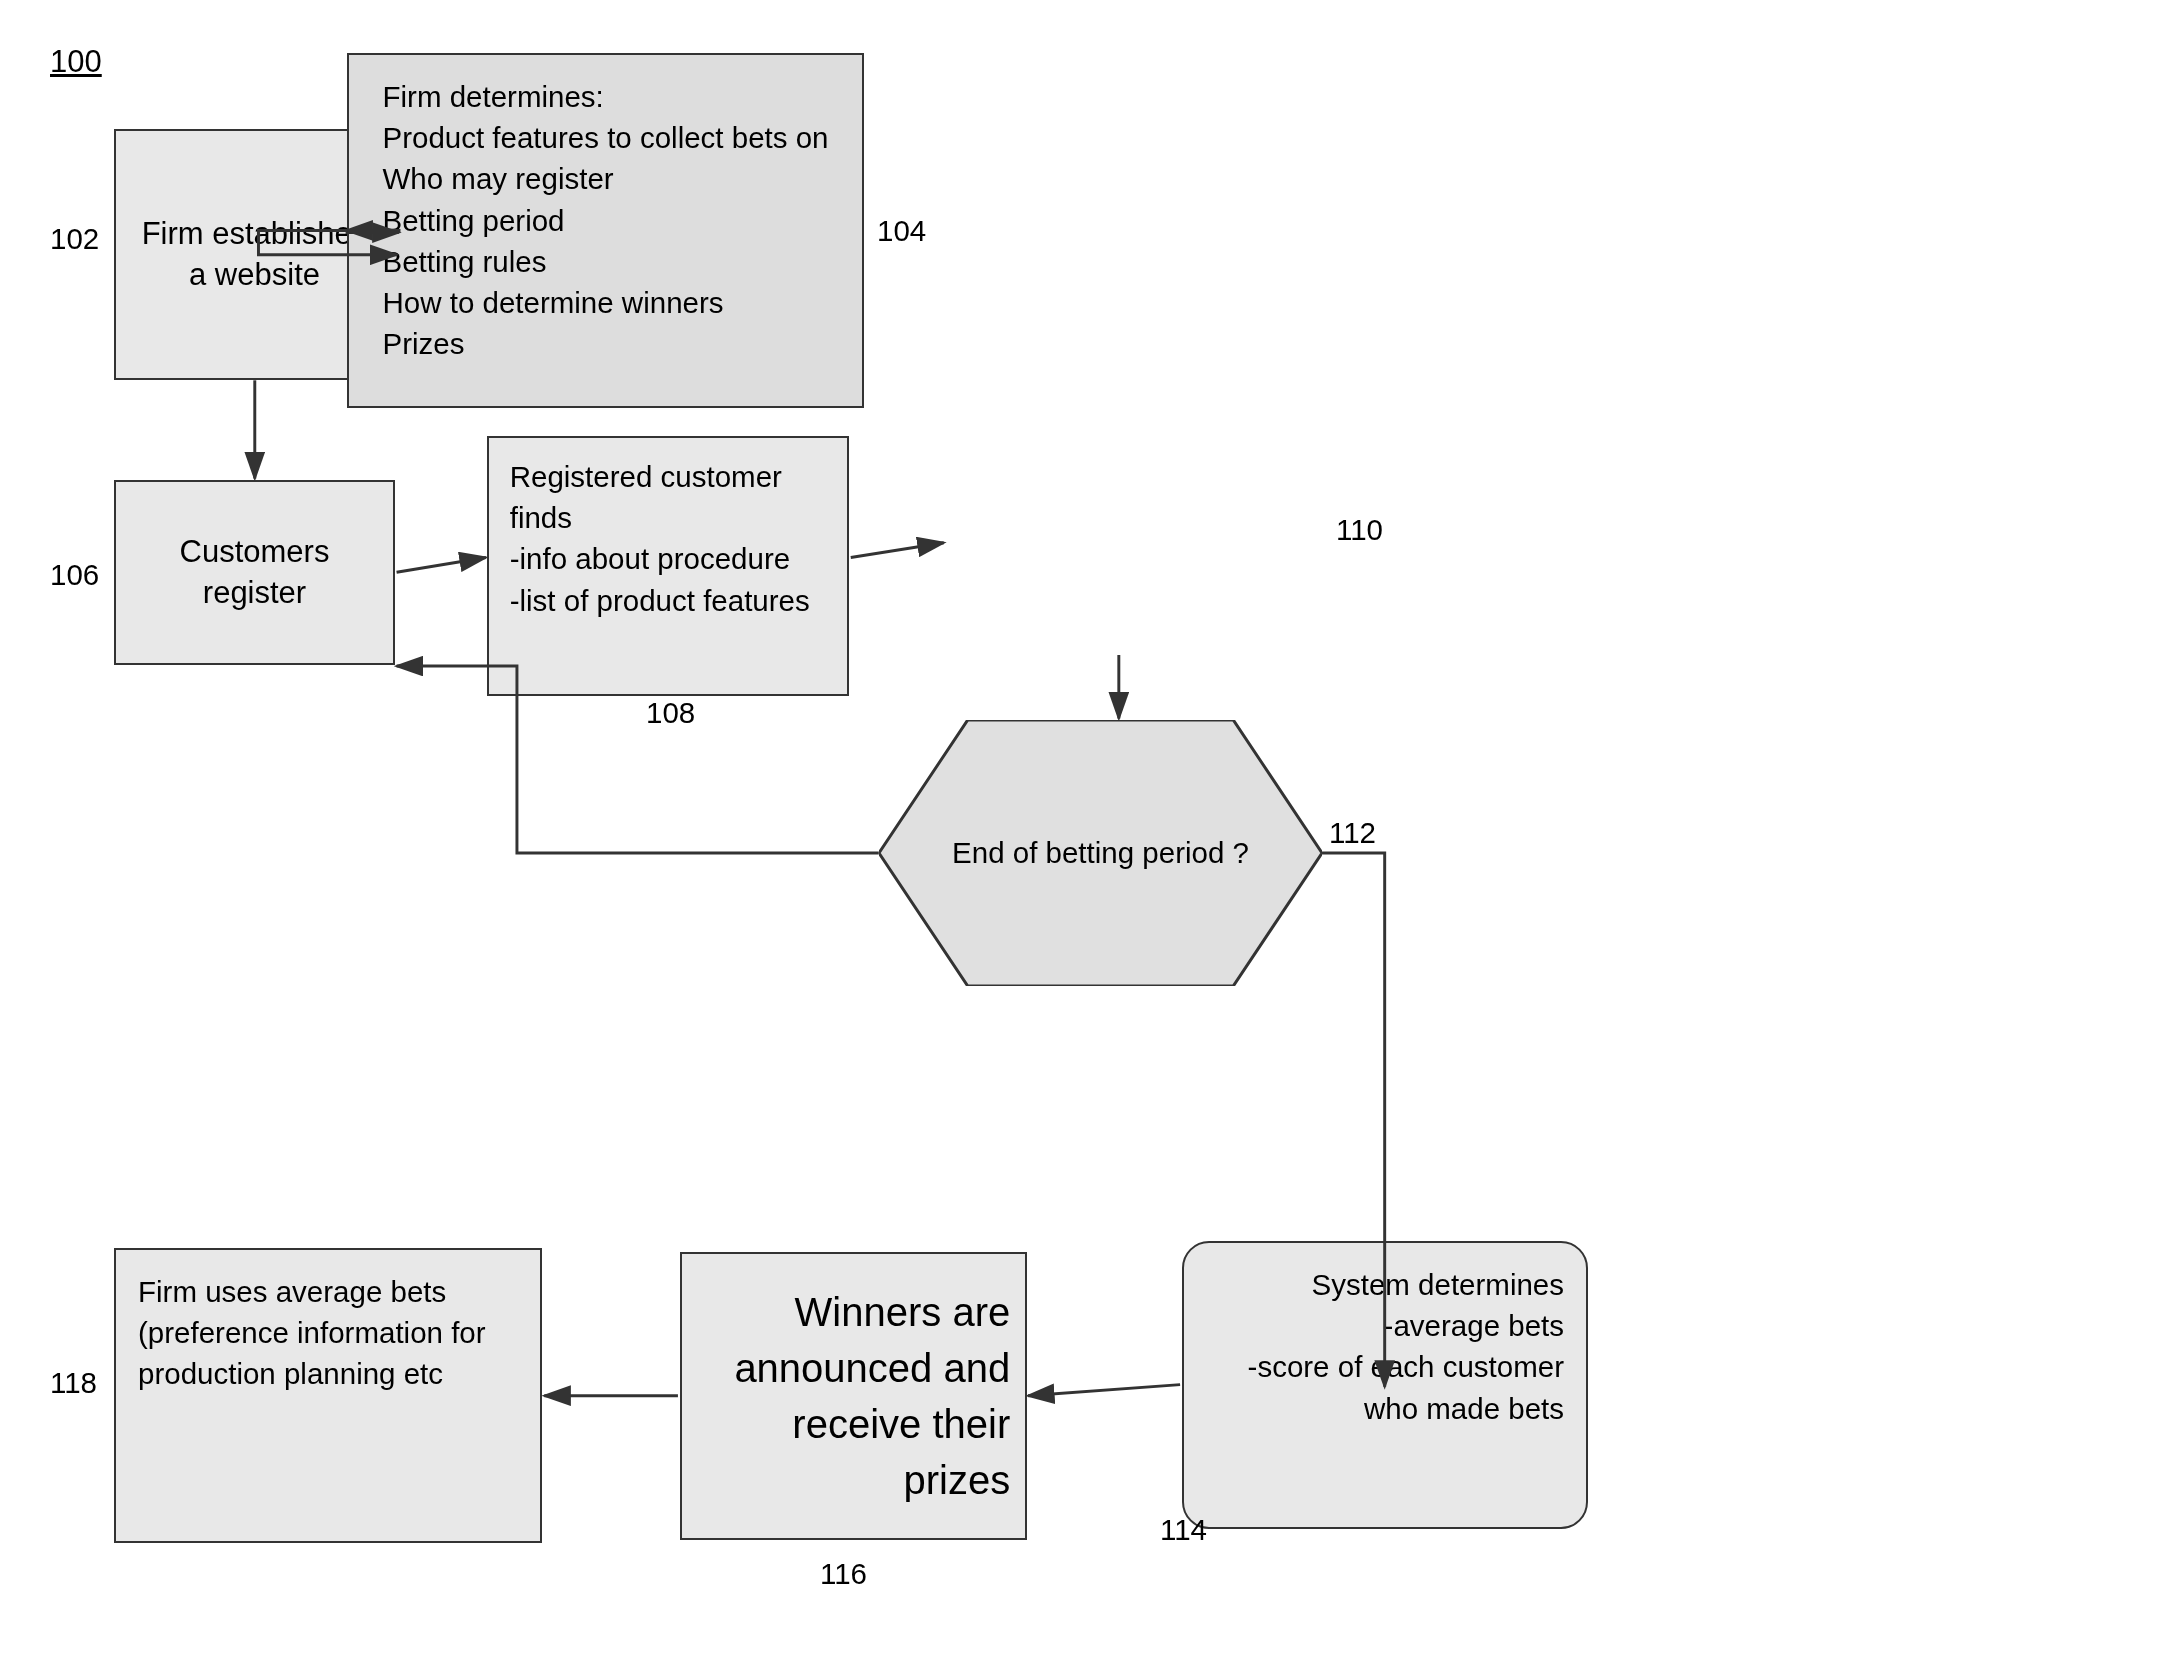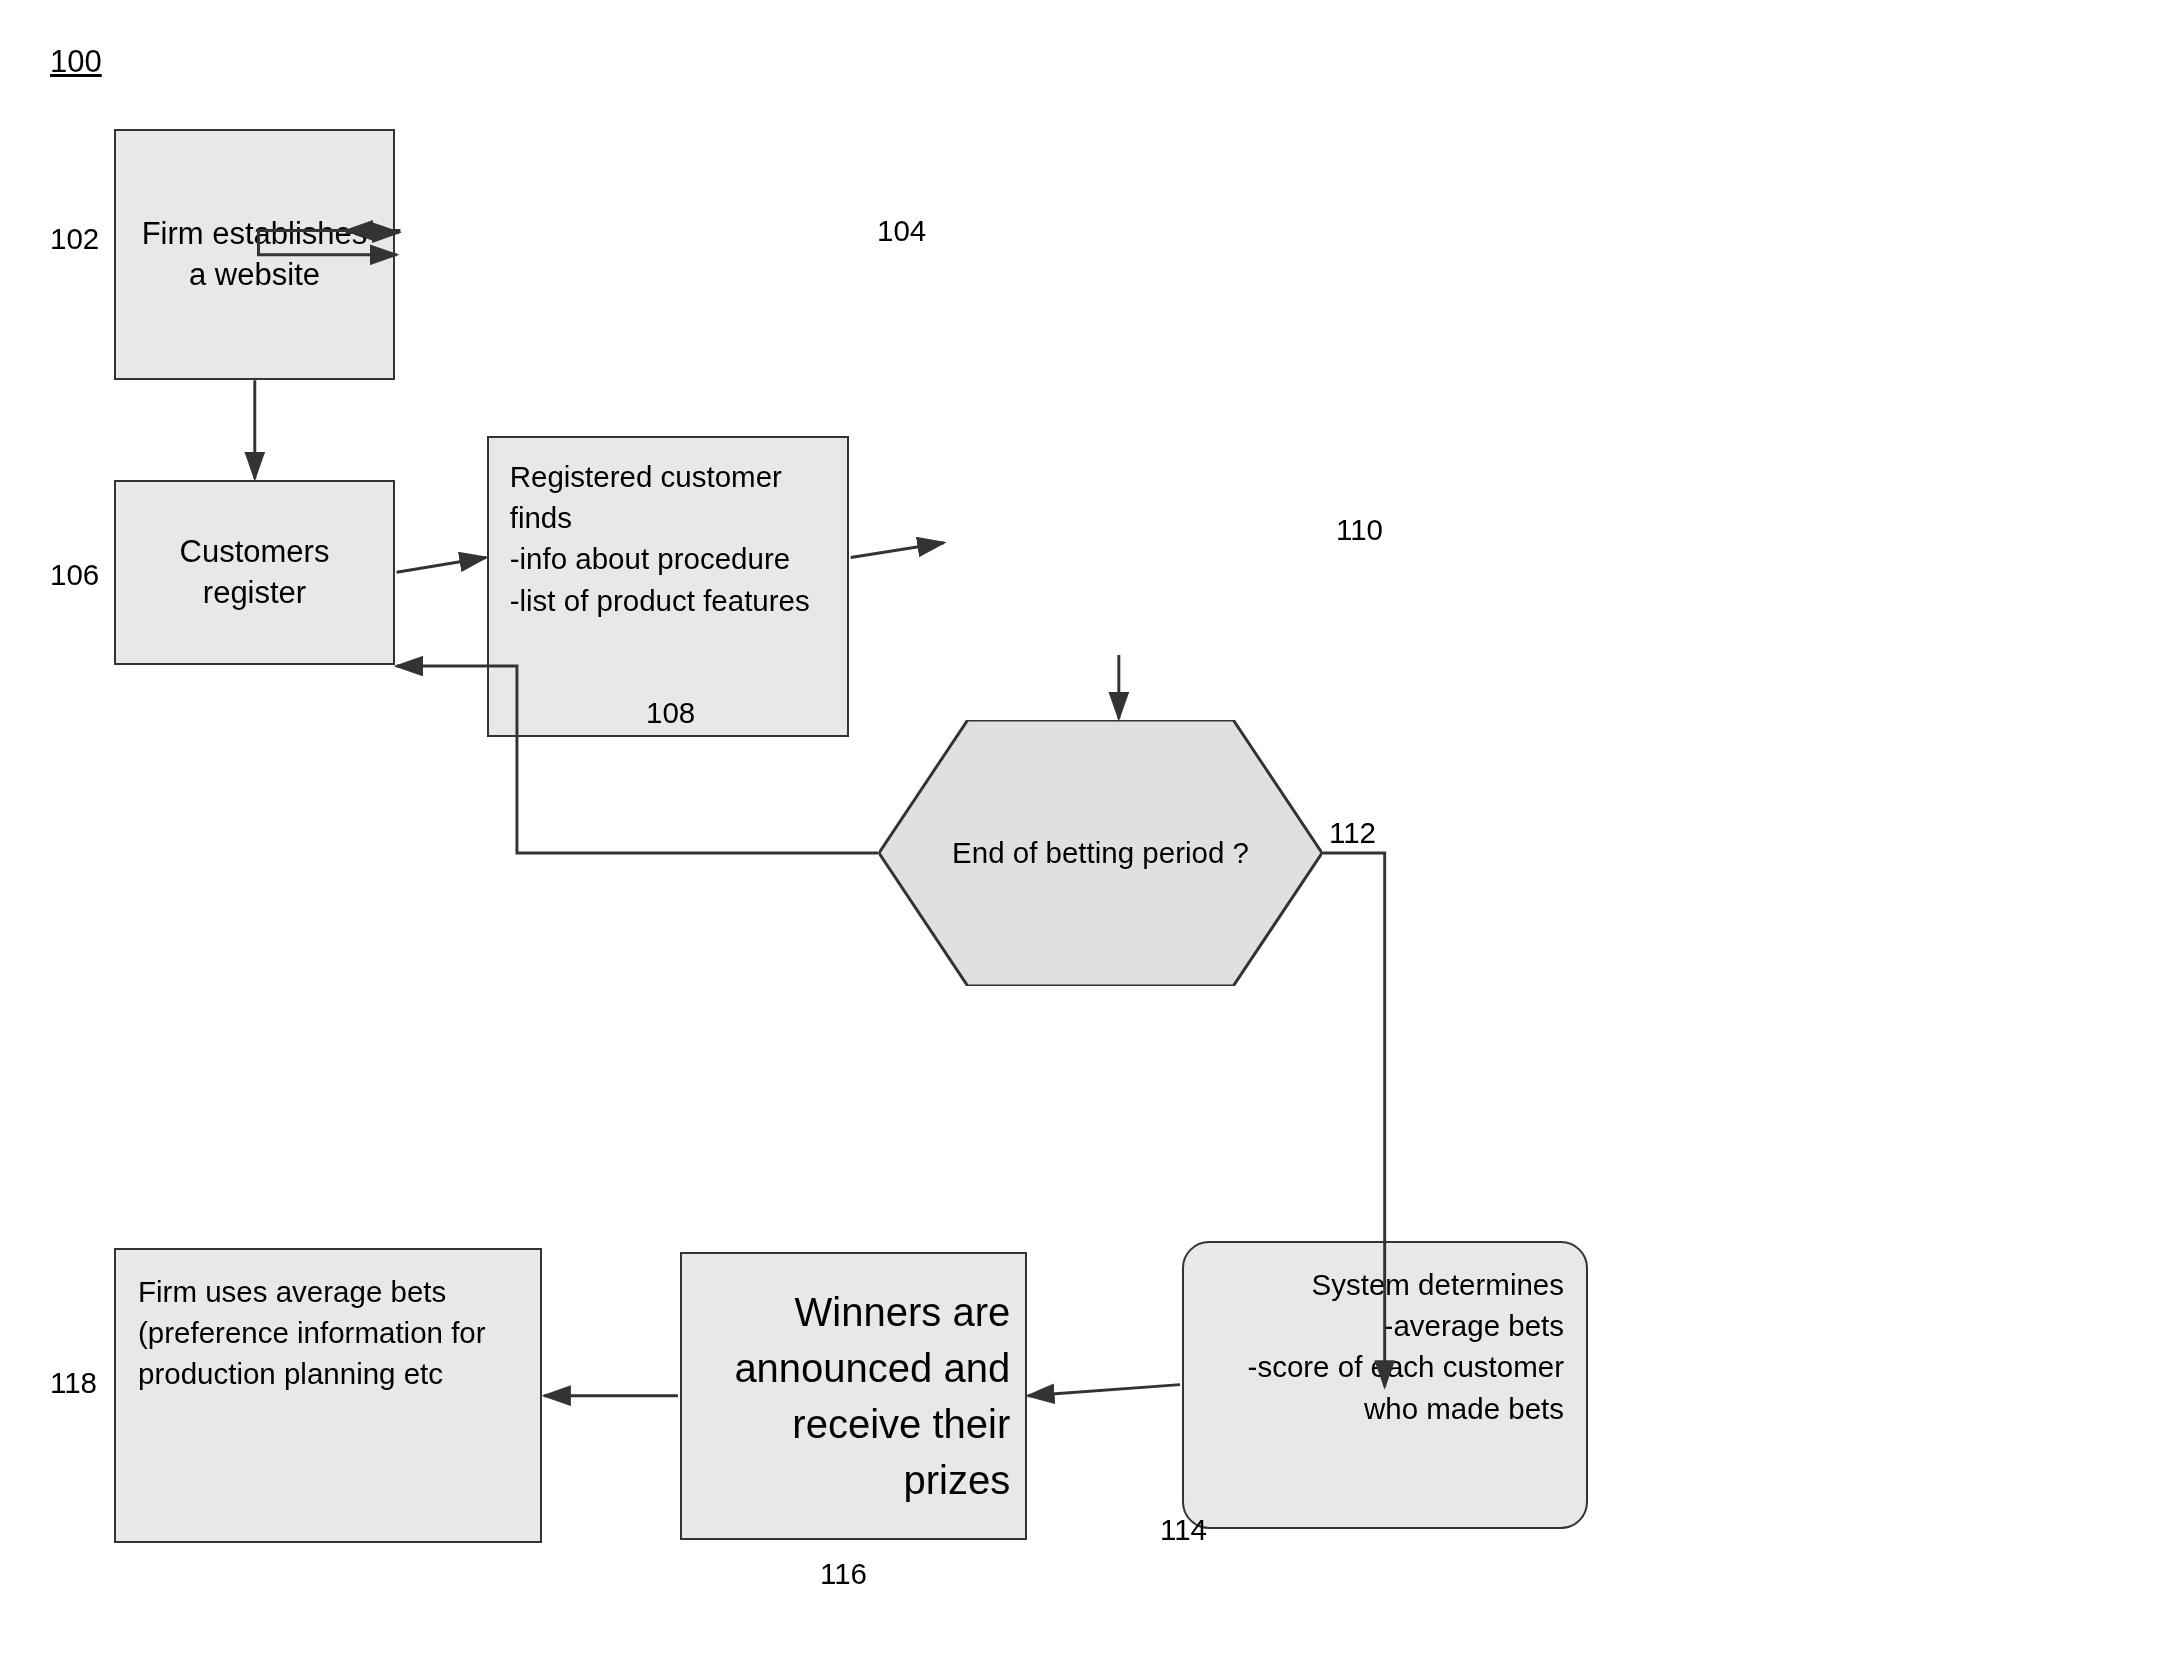--- a/index.html
+++ b/index.html
@@ -62,28 +62,37 @@
 
 <div class="diagram-container">
 
   <div class="diagram-label" style="left:50px; top:44px;">100</div>
 
   <div class="node node-rect" style="left:114px; top:129px; width:281px; height:251px;">
     <span style="white-space:pre-line;">Firm establishes a website</span>
   </div>
   <div class="label" style="left:50px; top:222px;">102</div>
 
+  <div class="node node-rect" style="left:347px; top:53px; width:517px; height:355px; background:#ddd; text-align:left; align-items:flex-start; padding:20.7px 22px;">
+    <span style="white-space:pre-line; font-size:29.5px; line-height:1.4;">Firm determines:
+Product features to collect bets on
+Who may register
+Betting period
+Betting rules
+How to determine winners
+Prizes</span>
+  </div>
   <div class="label" style="left:877px; top:214px;">104</div>
 
   <div class="node node-rect" style="left:114px; top:480px; width:281px; height:185px;">
     <span>Customers register</span>
   </div>
   <div class="label" style="left:50px; top:558px;">106</div>
 
-  <div class="node node-rect" style="left:487px; top:436px; width:362px; height:301px; text-align:left; align-items:flex-start; padding:17.7px 20.7px;">
+  <div class="node node-rect" style="left:487px; top:436px; width:362px; height:260px; text-align:left; align-items:flex-start; padding:17.7px 20.7px;">
     <span style="white-space:pre-line; font-size:29.5px; line-height:1.4;">Registered customer finds
 -info about procedure
 -list of product features</span>
   </div>
   <div class="label" style="left:646px; top:696px;">108</div>
 
   <div class="label" style="left:1306px; top:513px;margin-left:30px;">110</div>
 
   <div style="position:absolute; left:879px; top:720px; width:443px; height:284px;">
     <svg width="443" height="266" viewBox="0 0 600 360">

